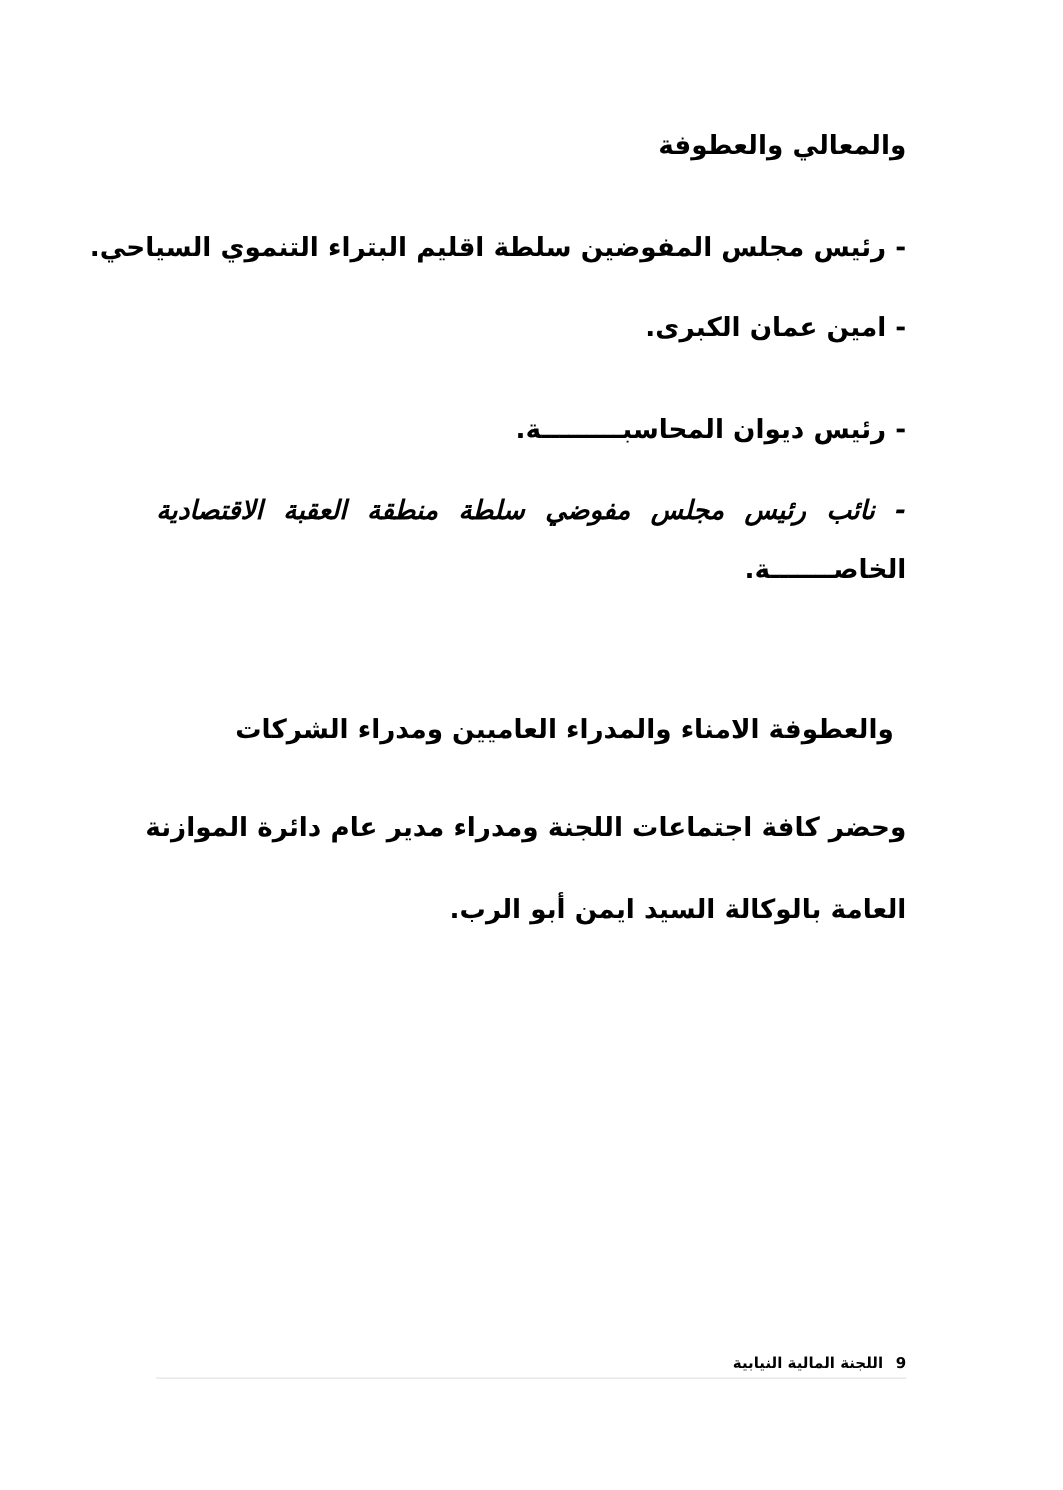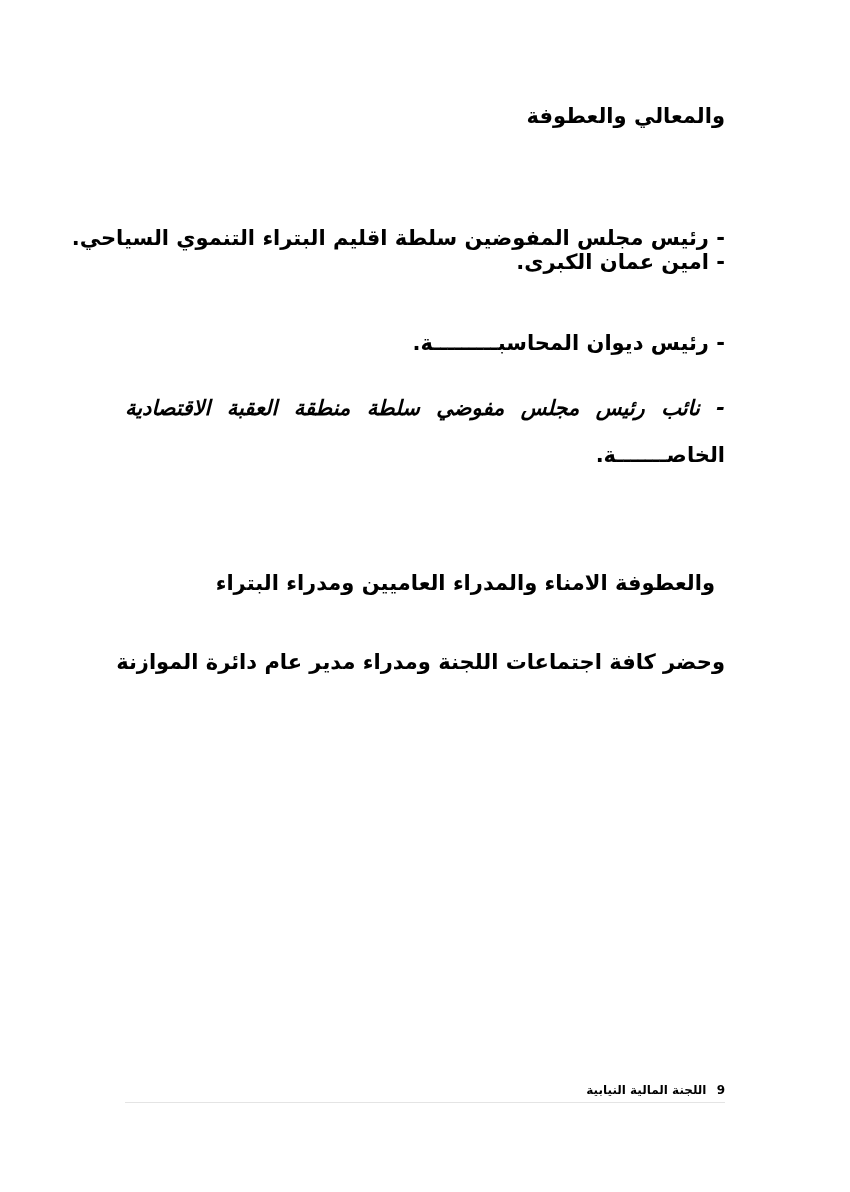--- a/index.html
+++ b/index.html
@@ -58,34 +58,35 @@
     }
     .footer .num { margin-left: 6px; }
   </style>
 </head>
 <body>
 
 <div class="page">
 
   <div class="line" style="top:101px;">والمعالي والعطوفة</div>
 
-  <div class="line" style="top:183px;margin-top:40px;">- رئيس مجلس المفوضين سلطة اقليم البتراء التنموي السياحي.</div>
+  <div class="line" style="top:183px;">- رئيس مجلس المفوضين سلطة اقليم البتراء التنموي السياحي.</div>
 
   <div class="line" style="top:247px;">- امين عمان الكبرى.</div>
 
   <div class="line" style="top:312px;margin-top:16px;">- رئيس ديوان المحاسبـــــــــة.</div>
 
   <div class="line justify" style="top:393px;font-style:italic;">- نائب رئيس مجلس مفوضي سلطة منطقة العقبة الاقتصادية</div>
 
   <div class="line" style="top:440px;">الخاصـــــــة.</div>
 
-  <div class="line" style="top:568px; right:135px;">والعطوفة الامناء والمدراء العاميين ومدراء البتراء</div>
+  <div class="line" style="top:568px; right:135px;">والعطوفة الامناء والمدراء العاميين ومدراء الشركات</div>
 
   <div class="line justify" style="top:647px;">وحضر كافة اجتماعات اللجنة ومدراء مدير عام دائرة الموازنة</div>
 
+  <div class="line" style="top:712px;">العامة بالوكالة السيد ايمن أبو الرب.</div>
 
   <div class="footer-rule"></div>
 
   <div class="footer">
     <span class="num">9</span>
     <span>اللجنة المالية النيابية</span>
   </div>
 
 </div>
 

